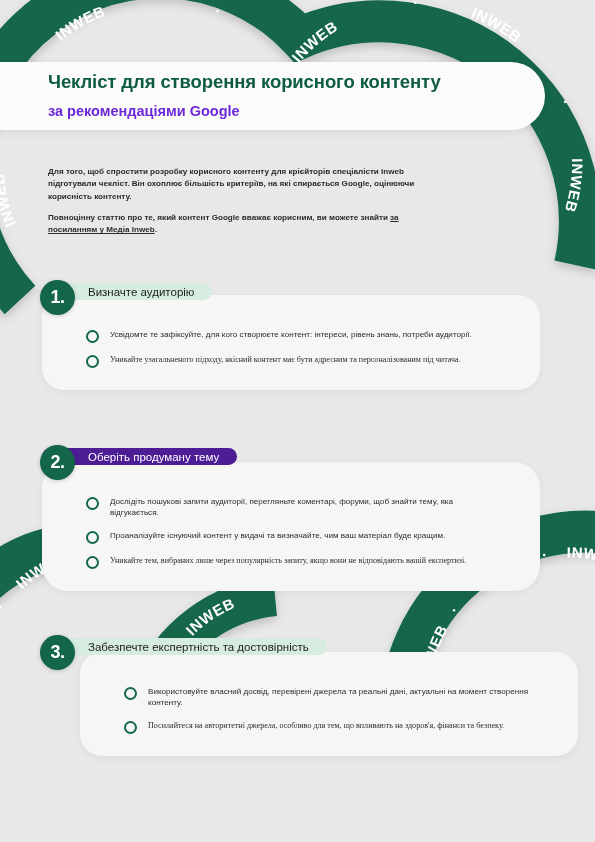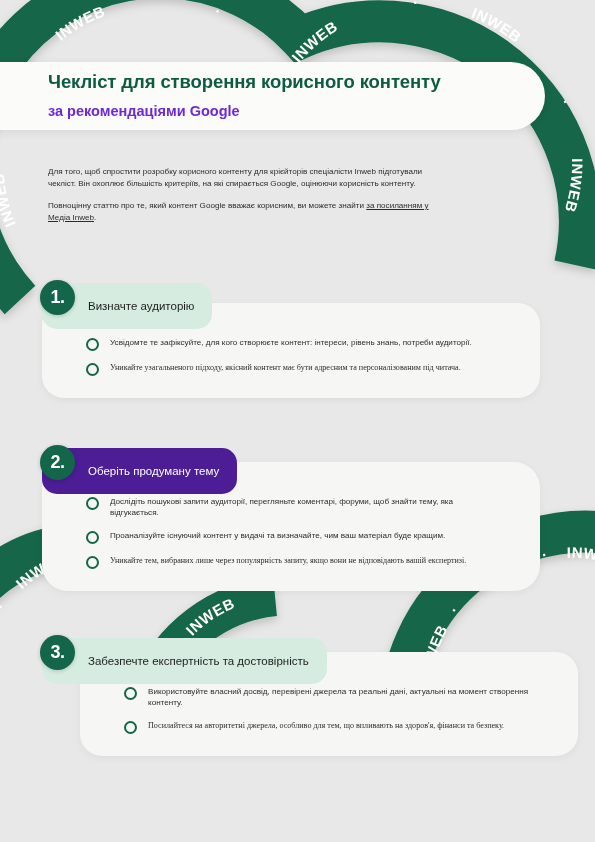--- a/index.html
+++ b/index.html
@@ -67,20 +67,21 @@
     white-space: nowrap;
   }
 
   
   #intro {
     position: absolute;
     left: 48px;
     top: 166px;
     width: 390px;
     z-index: 3;
+    font-weight: bold;
   }
   #intro p {
     margin: 0;
     color: #2b2b2b;
     font-size: 8.1px;
     line-height: 1.52;
   }
   #intro .gap { height: 9px; }
   #intro a.inline-link {
     color: #2b2b2b;
@@ -100,21 +101,21 @@
     width: 498px;
     background: #f6f6f5;
     border-radius: 22px;
     box-shadow: 0 2px 9px rgba(0,0,0,0.05);
     box-sizing: border-box;
   }
   .section-pill {
     position: absolute;
     left: 42px;
     top: 0;
-    height: 46px;
+    height: 17px;
     border-radius: 15px;
     display: flex;
     align-items: center;
     padding-left: 46px;
     padding-right: 18px;
     box-sizing: border-box;
     font-size: 11.5px;
     font-weight: 400;
     white-space: nowrap;
     z-index: 5;
@@ -264,21 +265,21 @@
   <div id="title-sub">за рекомендаціями Google</div>
 </div>
 
 <div id="intro">
   <p>Для того, щоб спростити розробку корисного контенту для крієйторів спеціалісти Inweb підготували чекліст. Він охоплює більшість критеріїв, на які спирається Google, оцінюючи корисність контенту.</p>
   <div class="gap"></div>
   <p><span>Повноцінну статтю про те, який контент Google вважає корисним, ви можете знайти </span><a class="inline-link" href="#">за посиланням у Медіа Inweb</a><span>.</span></p>
 </div>
 
 <div class="section" id="section-1" style="top:283px;">
-  <div class="section-body" style="top:20px;">
+  <div class="section-body" style="top:12px;">
     <ul class="item-list">
       <li class="item">
         <span class="check-ring"></span>
         <span class="item-text">Усвідомте те зафіксуйте, для кого створюєте контент: інтереси, рівень знань, потреби аудиторії.</span>
       </li>
       <li class="item">
         <span class="check-ring"></span>
         <span class="item-text">Уникайте узагальненого підходу, якісний контент має бути адресним та персоналізованим під читача.</span>
       </li>
     </ul>

